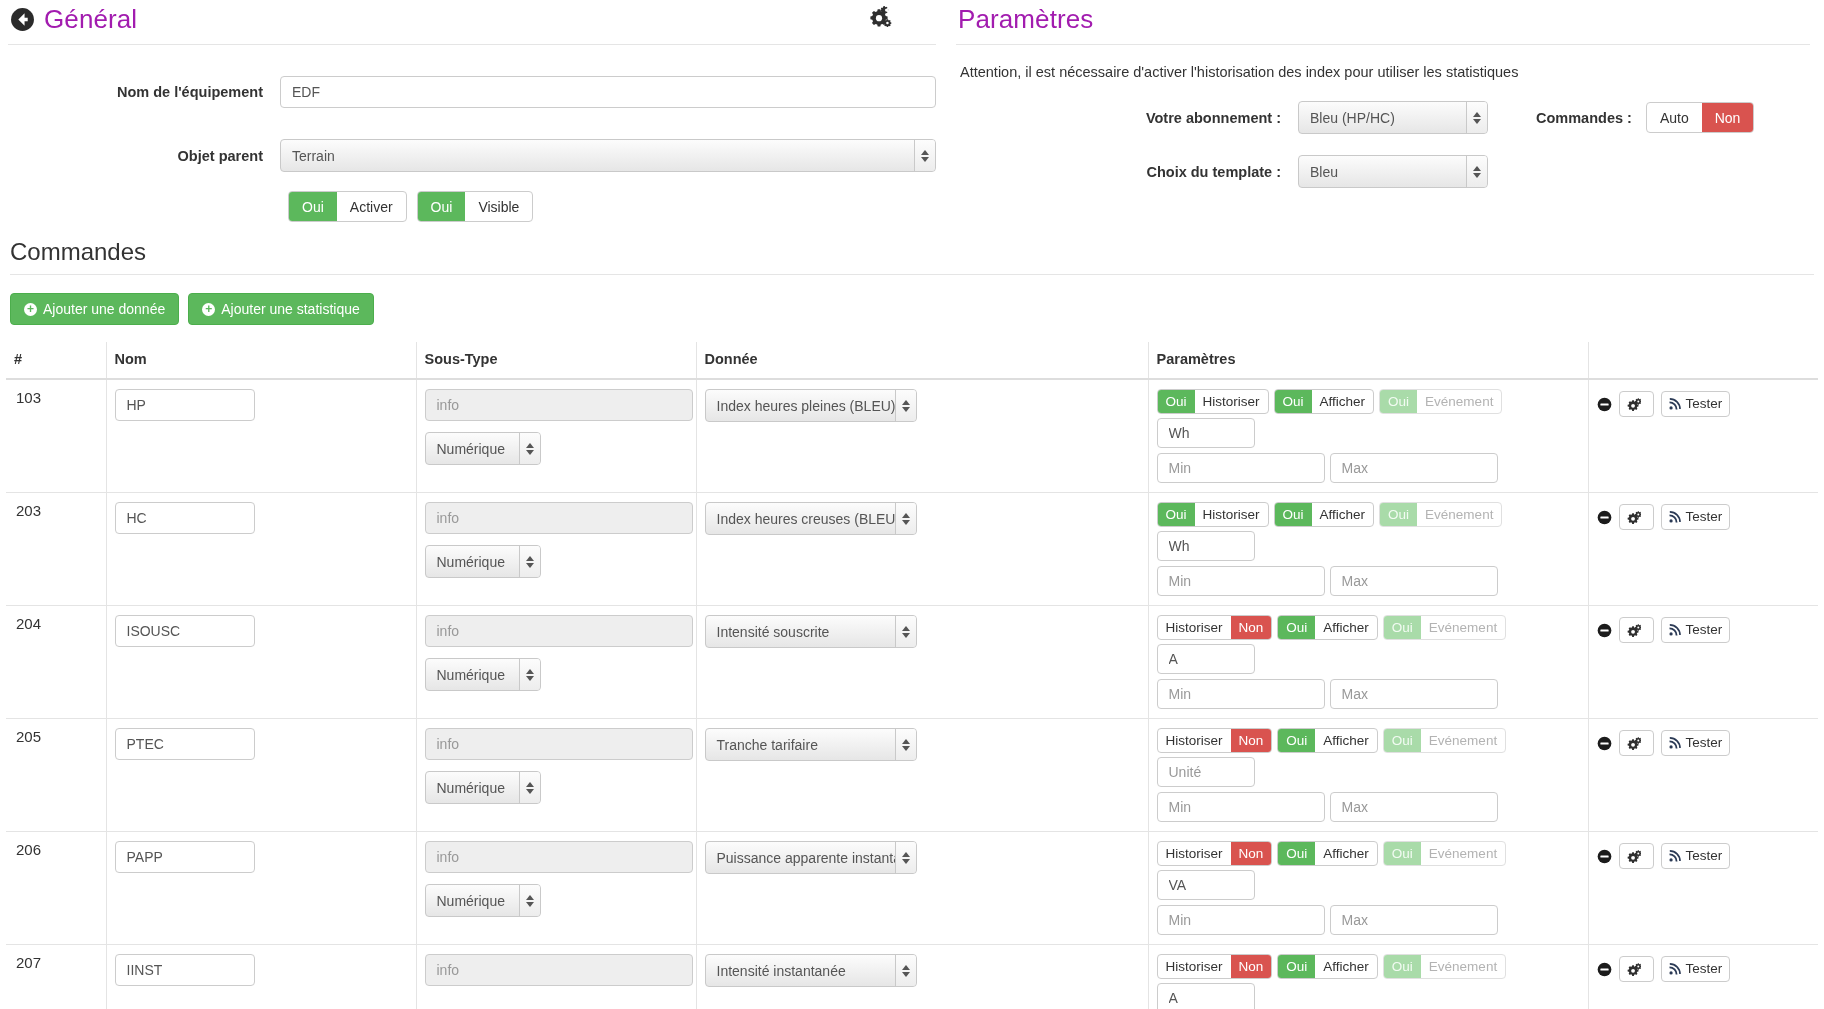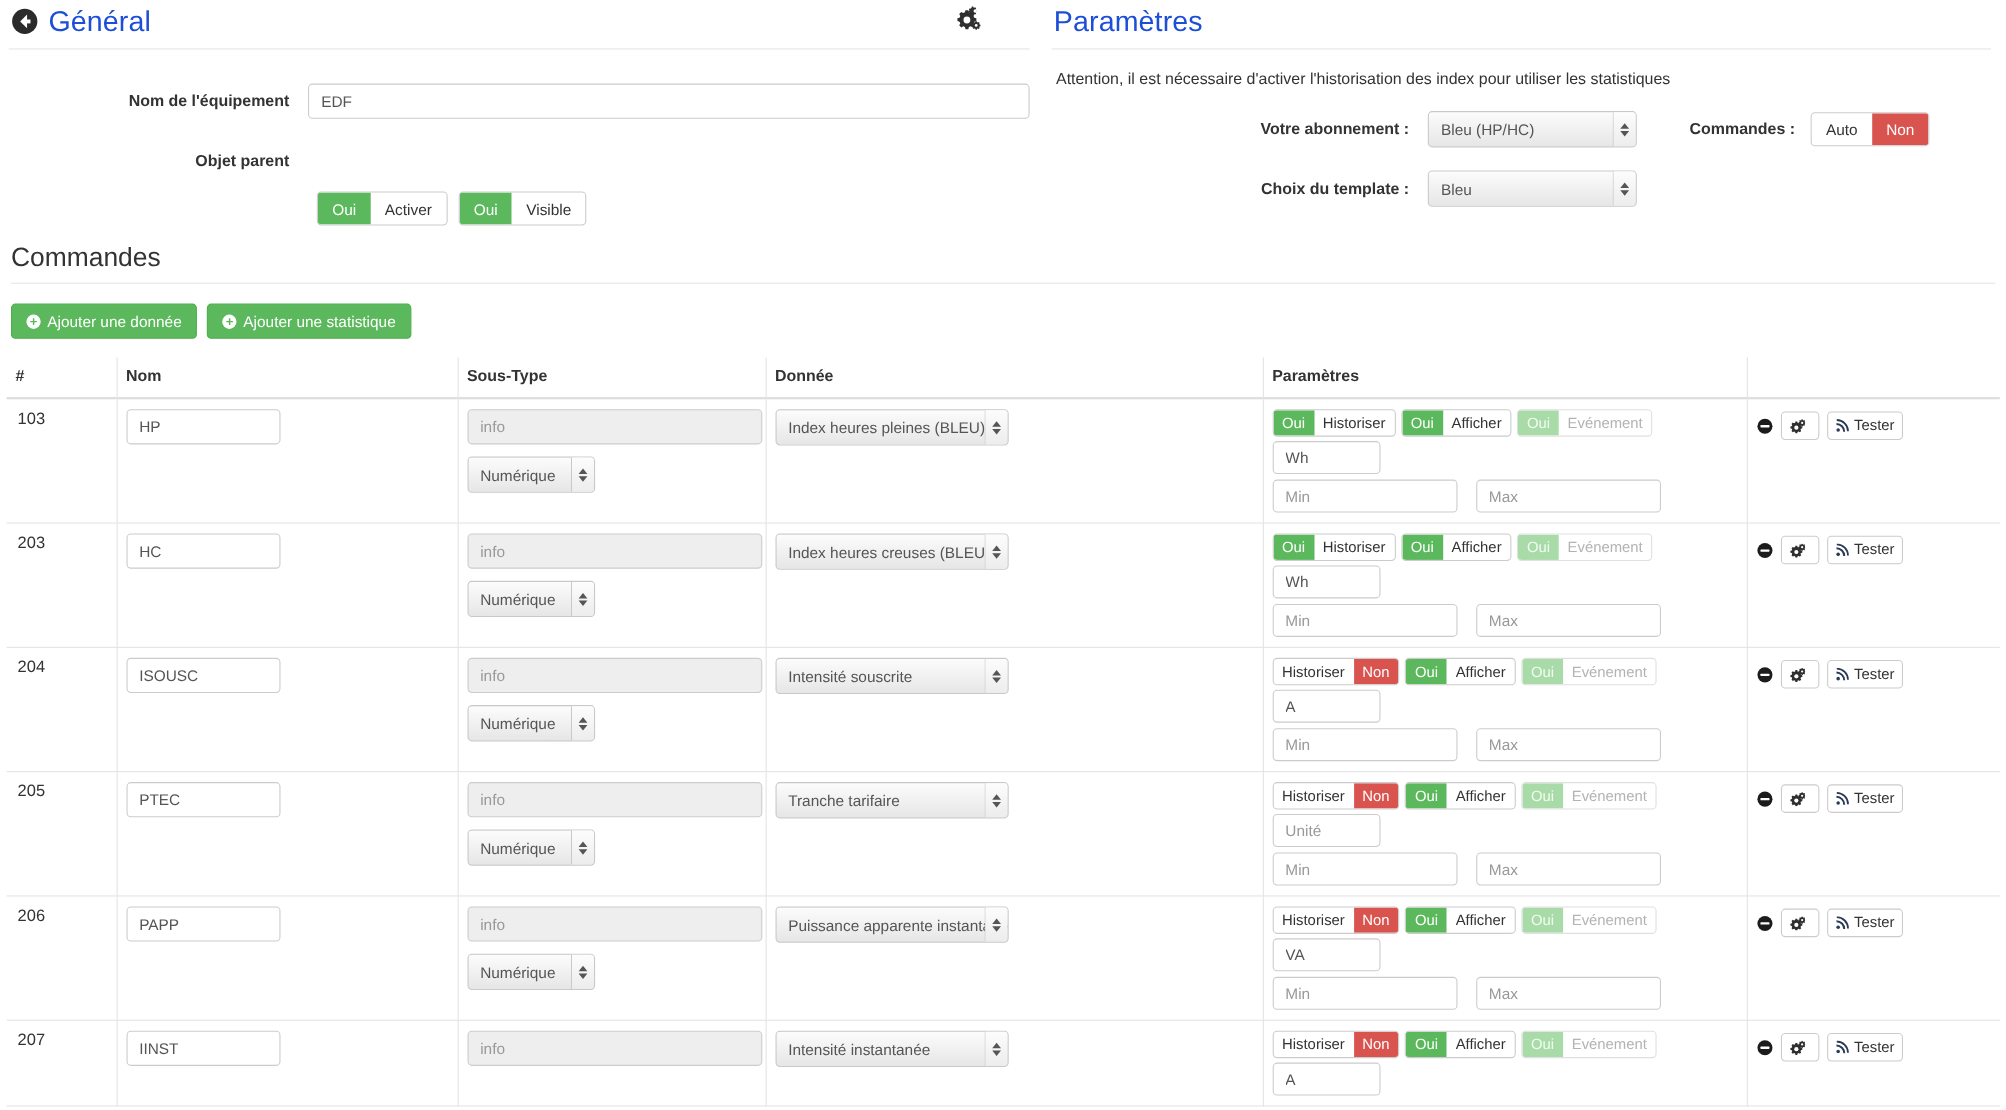--- a/index.html
+++ b/index.html
@@ -14,21 +14,21 @@
   }
   .page { position: relative; width: 1824px; height: 1009px; }
 
   
   .panels { display: flex; width: 100%; }
   .panel-left  { width: 948px; padding: 0 12px 0 8px; position: relative; }
   .panel-right { width: 876px; padding: 0 14px 0 8px; position: relative; }
 
   .panel-head {
     display: flex; align-items: center;
-    font-size: 26px; font-weight: 400; color: #1d4ed8;
+    font-size: 26px; font-weight: 400; color: #a21caf;
     padding: 4px 0 9px 2px; letter-spacing: .1px;
   }
   .panel-rule { border-bottom: 1px solid #e5e5e5; margin: 0 0 0 0; }
 
   .icon-back {
     display: inline-block; width: 25px; height: 25px; margin-right: 9px;
     flex: 0 0 auto;
   }
   .icon-back svg { display: block; }
 
@@ -148,21 +148,21 @@
   .don-sel { width: 212px; }
 
   .param-line1 { display: flex; gap: 5px; }
   .tgl-sm { height: 25px; }
   .tgl-sm span { padding: 0 8px; font-size: 13.5px; }
   .tgl-sm span.dis-green { background: #a9dba9; color: #f2fbf2; }
   .tgl-sm.dis { border-color: #e0e0e0; }
   .tgl-sm.dis span.lbl { color: #b3b3b3; }
 
   .unit-inp { width: 98px; height: 30px; margin-top: 4px; }
-  .mm-row { display: flex; gap: 17px; margin-top: 5px; }
+  .mm-row { display: flex; gap: 5px; margin-top: 5px; }
   .mm-inp { width: 168px; height: 30px; }
 
   .act-wrap { display: flex; align-items: center; gap: 7px; padding-top: 2px; }
   .minus-ic { width: 15px; height: 15px; flex: 0 0 auto; }
   .btn-plain {
     border: 1px solid #ccc; border-radius: 4px; background: #fff;
     padding: 4px 7px; font-size: 13.5px; color: #333; line-height: 1;
     display: inline-flex; align-items: center; gap: 5px; height: 26px;
   }
   .btn-plain svg { display: block; }
@@ -202,20 +202,29 @@
 
       <div class="form-row">
         <div class="form-label">Nom de l'équipement</div>
         <div class="form-ctrl">
           <input class="inp" value="EDF" style="">
         </div>
       </div>
 
       <div class="form-row">
         <div class="form-label">Objet parent</div>
+        <div class="form-ctrl">
+          <div class="sel">
+            <span>Terrain</span>
+            <span class="spin">
+                <i class="up"></i>
+                <i class="dn"></i>
+              </span>
+          </div>
+        </div>
       </div>
 
 
       <div class="tgl-row">
         <div class="tgl">
           <span class="on-green">Oui</span>
           <span>Activer</span>
         </div>
         <div class="tgl">
           <span class="on-green">Oui</span>

